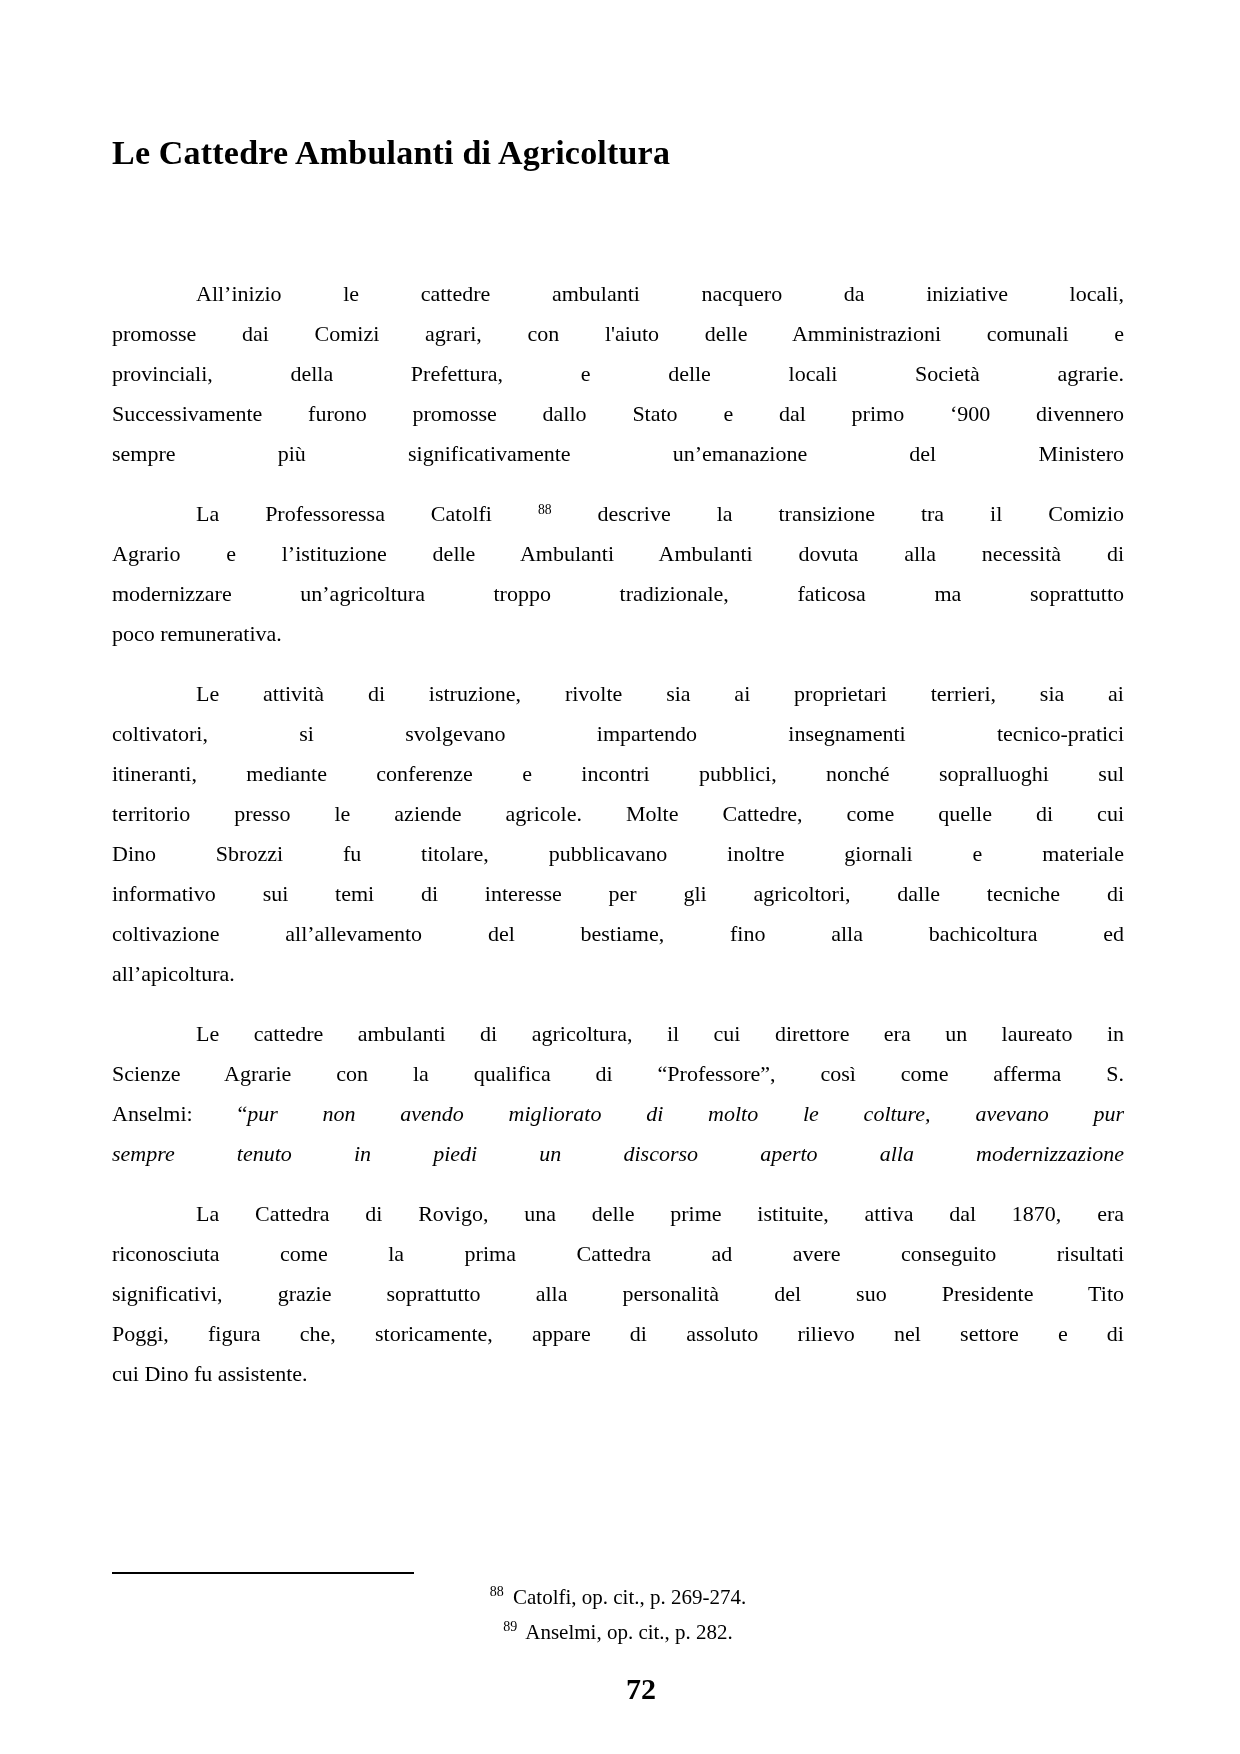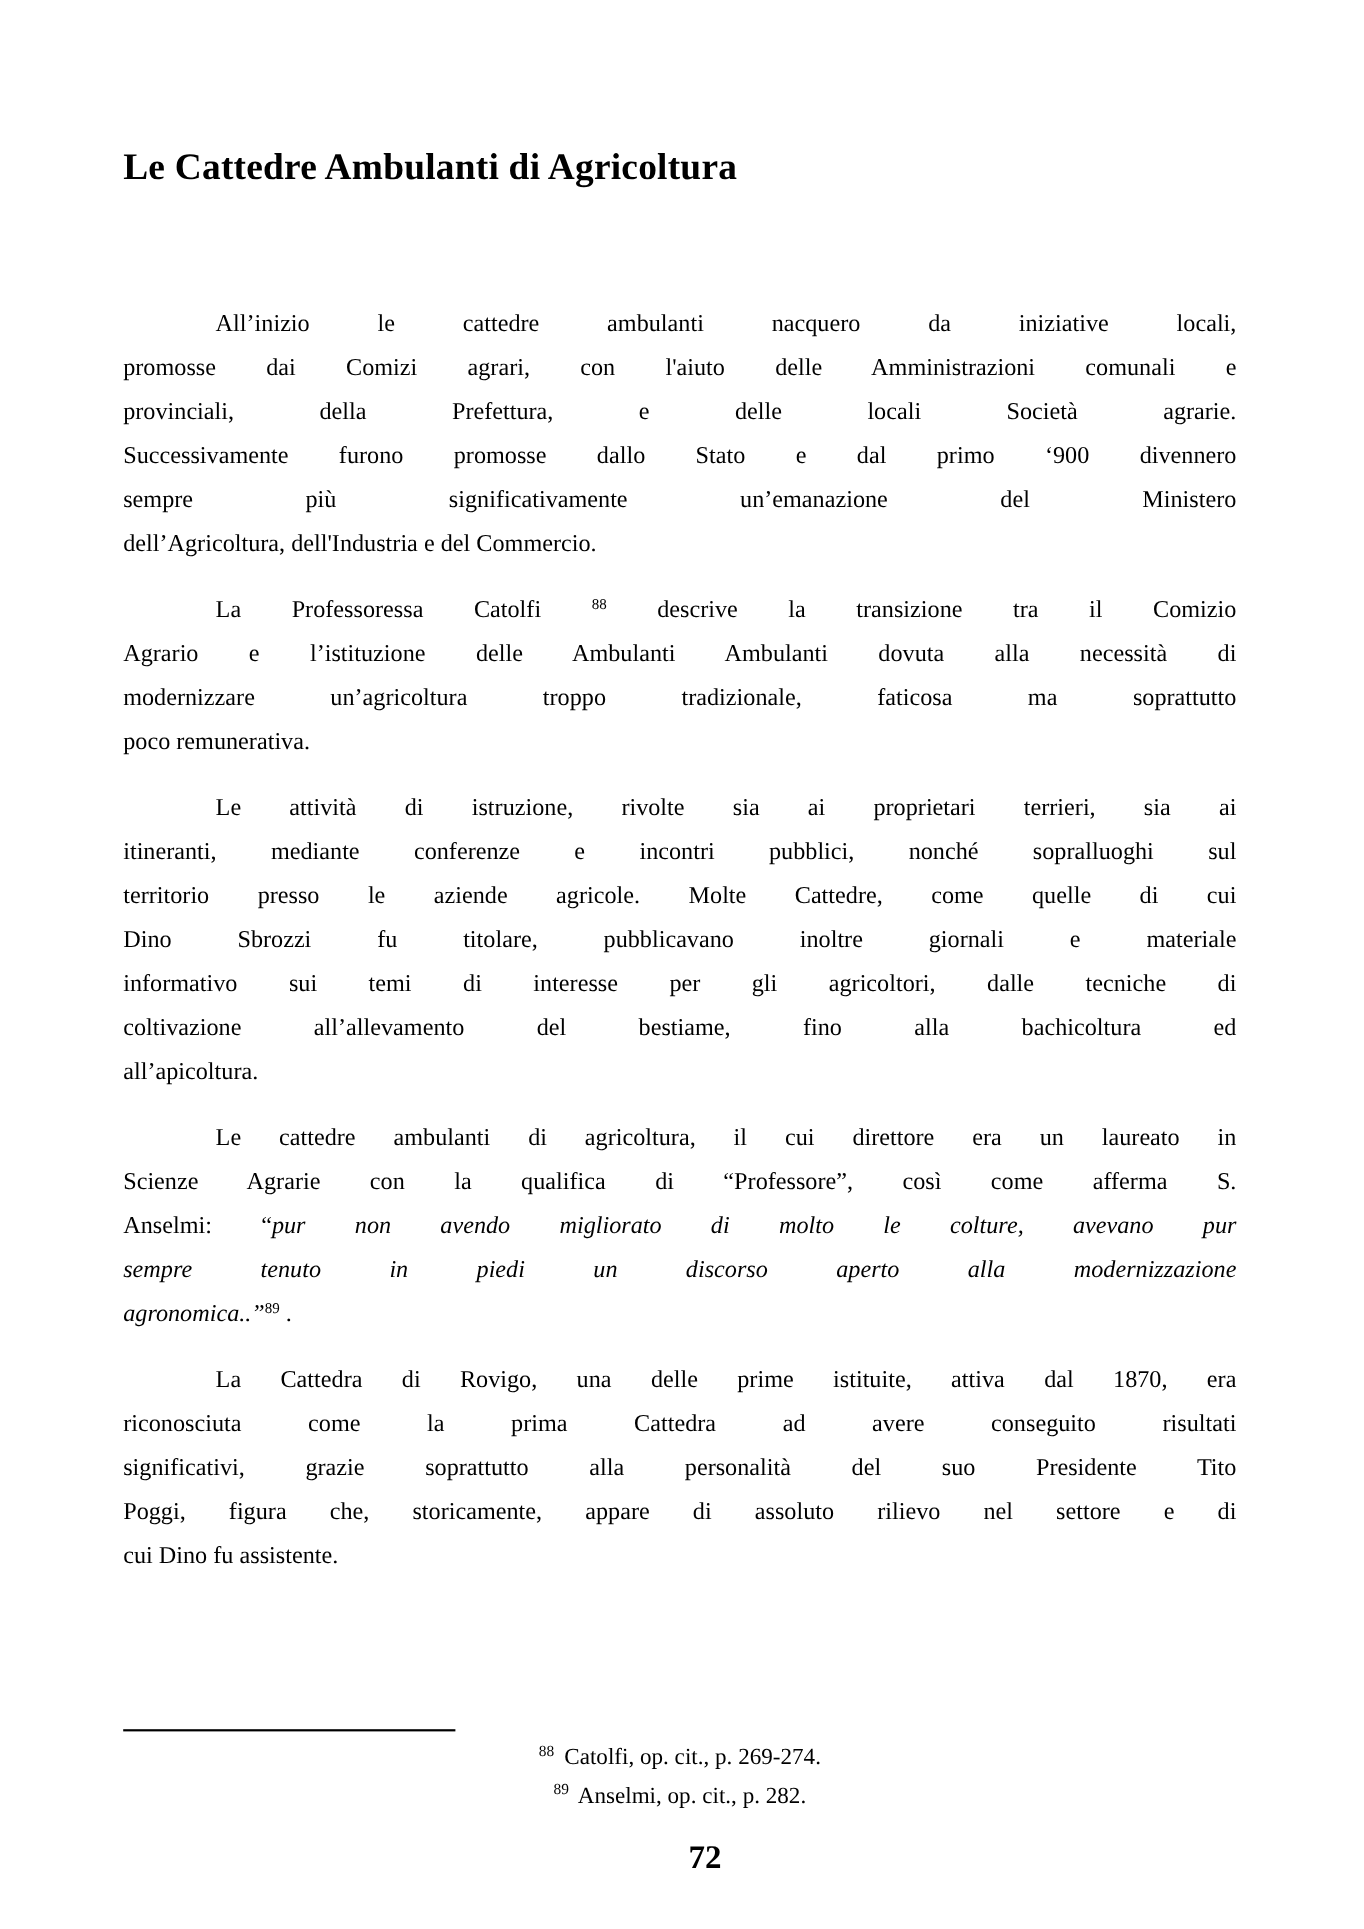--- a/index.html
+++ b/index.html
@@ -86,43 +86,42 @@
 <div class="page">
   <h1 class="title">Le Cattedre Ambulanti di Agricoltura</h1>
 
   <div class="body">
       <div class="para">
         <div class="line first"><span>All’inizio le cattedre ambulanti nacquero da iniziative locali,</span></div>
         <div class="line"><span>promosse dai Comizi agrari, con l'aiuto delle Amministrazioni comunali e</span></div>
         <div class="line"><span>provinciali, della Prefettura, e delle locali Società agrarie.</span></div>
         <div class="line"><span>Successivamente furono promosse dallo Stato e dal primo ‘900 divennero</span></div>
         <div class="line"><span>sempre più significativamente un’emanazione del Ministero</span></div>
-        <div class="line last"><span>dell’Agricoltura, dell'Industria e del Commercio.</span></div>
       </div>
       <div class="para">
         <div class="line first"><span>La Professoressa Catolfi </span><span class="sup">88</span><span> descrive la transizione tra il Comizio</span></div>
         <div class="line"><span>Agrario e l’istituzione delle Ambulanti Ambulanti dovuta alla necessità di</span></div>
         <div class="line"><span>modernizzare un’agricoltura troppo tradizionale, faticosa ma soprattutto</span></div>
         <div class="line last"><span>poco remunerativa.</span></div>
       </div>
       <div class="para">
         <div class="line first"><span>Le attività di istruzione, rivolte sia ai proprietari terrieri, sia ai</span></div>
+        <div class="line"><span>coltivatori, si svolgevano impartendo insegnamenti tecnico-pratici</span></div>
         <div class="line"><span>itineranti, mediante conferenze e incontri pubblici, nonché sopralluoghi sul</span></div>
         <div class="line"><span>territorio presso le aziende agricole. Molte Cattedre, come quelle di cui</span></div>
         <div class="line"><span>Dino Sbrozzi fu titolare, pubblicavano inoltre giornali e materiale</span></div>
         <div class="line"><span>informativo sui temi di interesse per gli agricoltori, dalle tecniche di</span></div>
         <div class="line"><span>coltivazione all’allevamento del bestiame, fino alla bachicoltura ed</span></div>
         <div class="line last"><span>all’apicoltura.</span></div>
       </div>
       <div class="para">
         <div class="line first"><span>Le cattedre ambulanti di agricoltura, il cui direttore era un laureato in</span></div>
         <div class="line"><span>Scienze Agrarie con la qualifica di “Professore”, così come afferma S.</span></div>
         <div class="line"><span>Anselmi: “</span><span class="it">pur non avendo migliorato di molto le colture, avevano pur</span></div>
         <div class="line"><span class="it">sempre tenuto in piedi un discorso aperto alla modernizzazione</span></div>
-        <div class="line last"><span class="it">agronomica..”</span><span class="sup">89</span><span> .</span></div>
       </div>
       <div class="para">
         <div class="line first"><span>La Cattedra di Rovigo, una delle prime istituite, attiva dal 1870, era</span></div>
         <div class="line"><span>riconosciuta come la prima Cattedra ad avere conseguito risultati</span></div>
         <div class="line"><span>significativi, grazie soprattutto alla personalità del suo Presidente Tito</span></div>
         <div class="line"><span>Poggi, figura che, storicamente, appare di assoluto rilievo nel settore e di</span></div>
         <div class="line last"><span>cui Dino fu assistente.</span></div>
       </div>
     </div>
 

